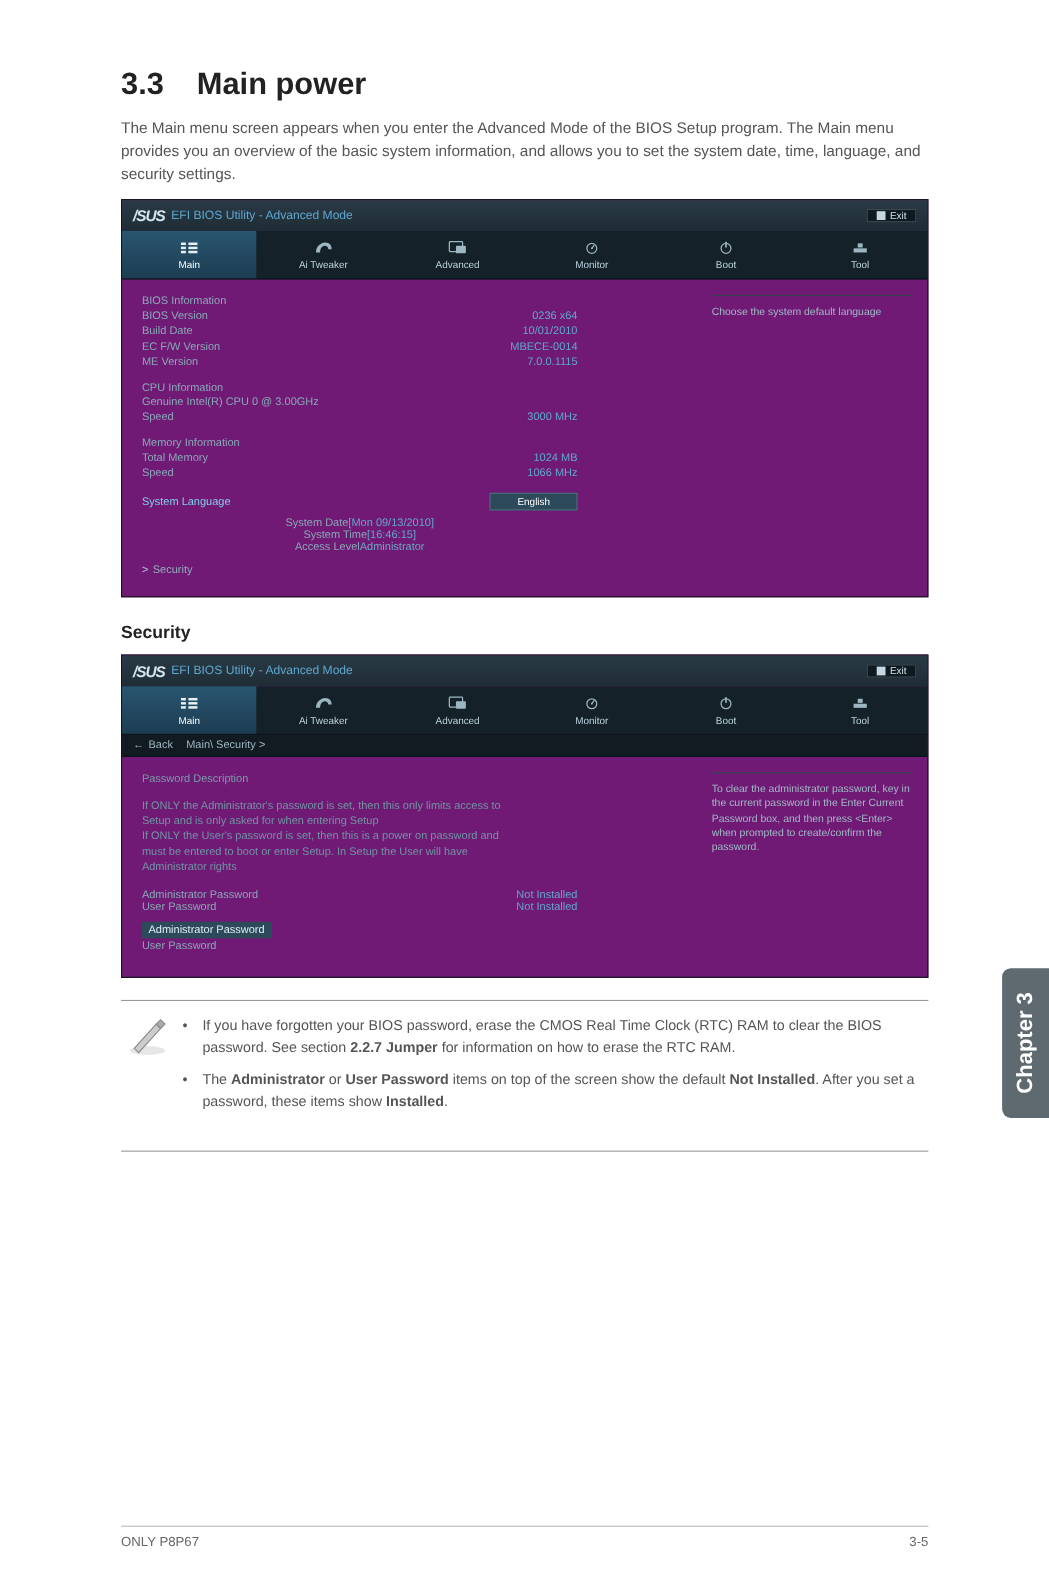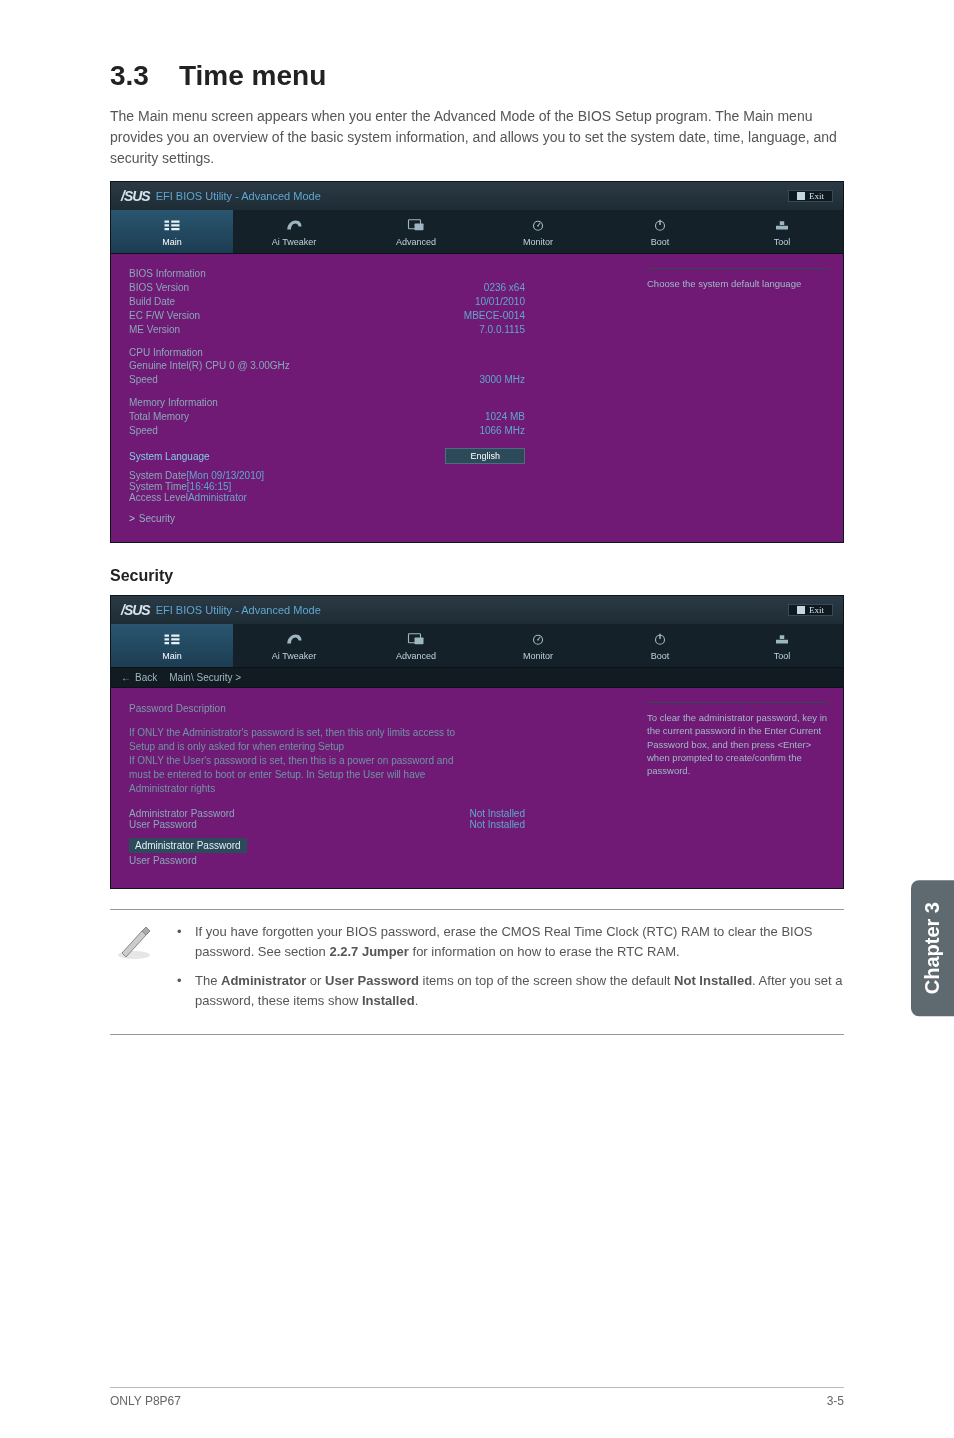--- a/index.html
+++ b/index.html
@@ -8,21 +8,21 @@
 h1.section-title { font-size: 28px; font-weight: bold; color: #222; margin-bottom: 14px; }
 h1.section-title .num { display: inline-block; margin-right: 30px; }
 p.body-text { color: #555; line-height: 1.5; margin-bottom: 12px; }
 h2.sub-heading { font-size: 16px; font-weight: bold; color: #222; margin: 24px 0 10px; }
 
 .bios-window { background: #701a75; border: 1px solid #0e161b; margin-bottom: 10px; position: relative; font-size: 10px; color: #8fb3c1; }
 .bios-top { background: linear-gradient(#2a3a45,#1e2c35); padding: 6px 10px; display: flex; justify-content: space-between; align-items: center; }
 .bios-top-left { display: flex; align-items: center; gap: 6px; }
 .asus-logo { font-family: Arial Black, Arial; font-style: italic; font-weight: 900; font-size: 14px; color: #d5e5ee; letter-spacing: -1px; }
 .bios-title { color: #5fa7d0; font-size: 11px; }
-.exit-btn { background: #0f1a20; color: #cfe2ea; padding: 0 8px; font-size: 9px; display: flex; align-items: center; gap: 4px; border: 1px solid #3a4a55; font-family: Liberation Serif, serif; }
+.exit-btn { background: #0f1a20; color: #cfe2ea; padding: 0 8px; font-size: 9px; display: flex; align-items: center; gap: 4px; border: 1px solid #3a4a55; }
 .exit-btn .sq { width: 8px; height: 8px; background: #c5d7e0; display: inline-block; }
 
 .tab-row { display: flex; background: #152128; border-bottom: 1px solid #0b1318; }
 .tab { flex: 1; text-align: center; padding: 8px 0 6px; position: relative; }
 .tab.active { background: linear-gradient(#2a5570,#1c3d52); }
 .tab .icon { display: block; margin: 0 auto 4px; width: 18px; height: 14px; }
 .tab .label { color: #bcd4df; font-size: 9px; }
 .tab.active .label { color: #fff; }
 
 .bios-body { display: flex; }
@@ -33,60 +33,60 @@
 .info-block { margin-bottom: 10px; }
 .info-heading { color: #88a9b7; margin-bottom: 2px; }
 .info-row { display: flex; justify-content: space-between; padding-right: 90px; line-height: 1.4; }
 .info-row .k { color: #88a9b7; }
 .info-row .v { color: #5fa7d0; }
 
 .highlight-row { display: flex; justify-content: space-between; padding-right: 90px; align-items: center; margin: 6px 0; }
 .highlight-row .k { color: #7fcfe8; }
 .highlight-row .pill { background: #2d4a5a; color: #fff; padding: 2px 24px; font-size: 9px; border: 1px solid #4d6d7e; }
 
-.state-row { display: flex; justify-content: flex-start; padding-right: 90px; }
+.state-row { display: flex; justify-content: center; padding-right: 90px; }
 .state-row .k { color: #88a9b7; }
 .state-row .v { color: #5fa7d0; }
 .state-row .v.admin { color: #6aa7c3; }
 
 .collapse { color: #8eb0bd; margin-top: 10px; }
 .collapse .chev { color: #aac5d0; margin-right: 4px; }
 
 .breadcrumb-bar { background: #111b21; padding: 4px 10px; color: #9db7c2; display: flex; align-items: center; gap: 12px; border-bottom: 1px solid #0b1318; }
 .breadcrumb-bar .back { display: flex; align-items: center; gap: 4px; }
 
 .desc-block { color: #6f94a3; line-height: 1.4; margin-bottom: 12px; }
 .desc-block .heading { color: #7a9baa; margin-bottom: 4px; }
 
 .pwd-row { display: flex; justify-content: space-between; padding-right: 90px; }
 .pwd-row .k { color: #88a9b7; }
 .pwd-row .v { color: #5fa7d0; }
 
 .highlight-bar { background: #2d4a5a; color: #dfeff6; padding: 2px 6px; display: inline-block; margin-top: 8px; }
 .plain-item { color: #88a9b7; margin-top: 2px; }
 
-.note-box { display: flex; gap: 19px; border-top: 1px solid #999; border-bottom: 1px solid #999; margin-top: 20px; padding: 12px 0 14px; align-items: flex-start; }
+.note-box { display: flex; gap: 8px; border-top: 1px solid #999; border-bottom: 1px solid #999; margin-top: 20px; padding: 12px 0 26px; align-items: flex-start; }
 .note-icon { width: 48px; height: 40px; display: flex; align-items: center; justify-content: center; }
 .note-list { flex: 1; }
 .note-list li { list-style: none; position: relative; padding-left: 18px; margin-bottom: 10px; line-height: 1.5; color: #555; font-size: 13px; }
 .note-list li::before { content: "•"; position: absolute; left: 0; top: 0; color: #555; }
 
 .side-tab { position: absolute; right: 0; top: 880px; writing-mode: vertical-rl; transform: rotate(180deg); background: #5f6a70; color: #fff; font-weight: bold; font-size: 20px; padding: 22px 10px; border-radius: 0 8px 8px 0; }
 .footer { position: absolute; bottom: 30px; left: 110px; right: 110px; display: flex; justify-content: space-between; border-top: 1px solid #bbb; padding-top: 6px; font-size: 12px; color: #666; }
 
 svg.tab-icon { fill: #9db7c2; }
 .tab.active svg.tab-icon { fill: #e6f0f5; }
 </style>
 </head>
 <body>
 
 <div class="page">
 
   <h1 class="section-title">
-    <span class="num">3.3</span><span>Time menu</span>
+    <span class="num">3.3</span><span>Main power</span>
   </h1>
 
   <p class="body-text">The Main menu screen appears when you enter the Advanced Mode of the BIOS Setup program. The Main menu provides you an overview of the basic system information, and allows you to set the system date, time, language, and security settings.</p>
 
   <div class="bios-window">
     <div class="bios-top">
       <div class="bios-top-left">
         <span class="asus-logo">/SUS</span>
         <span class="bios-title">EFI BIOS Utility - Advanced Mode</span>
       </div>

